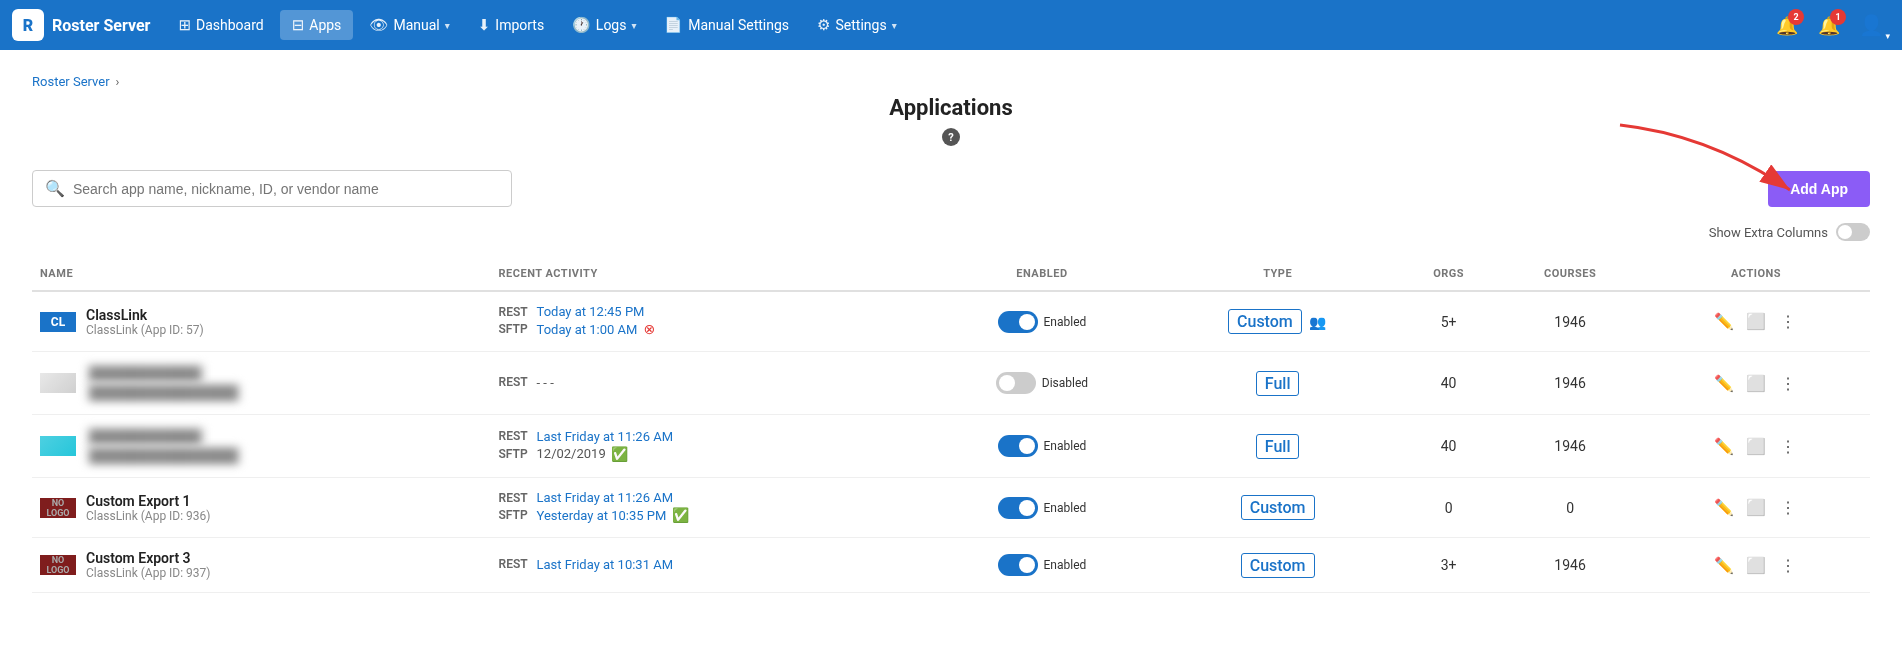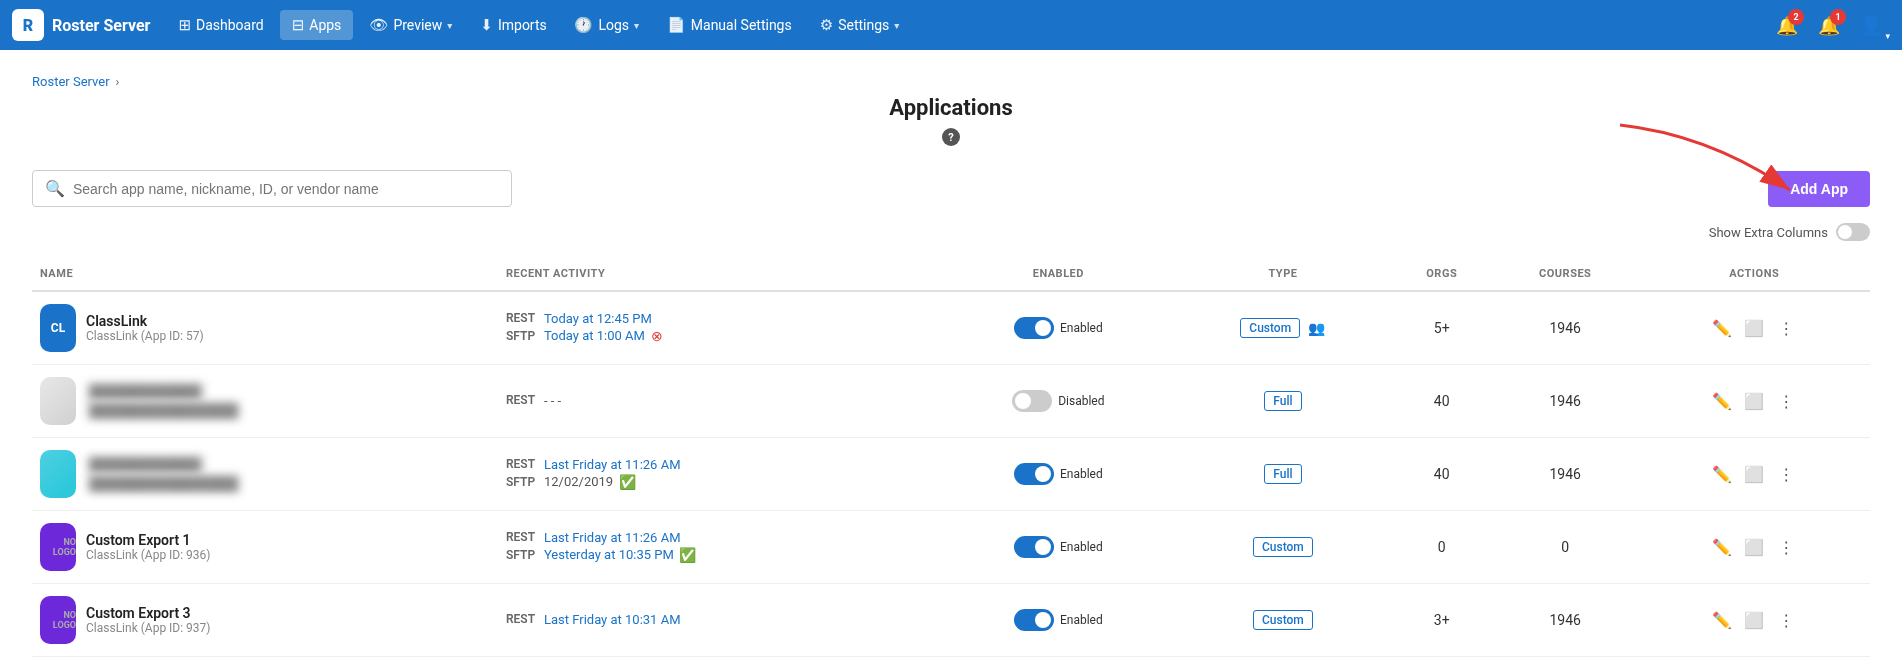--- a/index.html
+++ b/index.html
@@ -99,27 +99,27 @@
       font-size: 11px; font-weight: 700; color: #777;
       letter-spacing: 0.5px; text-transform: uppercase;
       border-bottom: 2px solid #e0e0e0;
     }
     thead th.center { text-align: center; }
     tbody tr { border-bottom: 1px solid #efefef; }
     tbody td { padding: 12px 8px; vertical-align: middle; }
 
     .app-name-cell { display: flex; align-items: center; gap: 10px; }
     .app-icon {
-      width: 36px; height: 48px; border-radius: 10px;
+      width: 36px; height: 20px; border-radius: 0;
       display: flex; align-items: center; justify-content: center;
       font-size: 18px; background: #e8f0fe; flex-shrink: 0;
     }
     .app-icon.classlink { background: #1a73c8; color: #fff; }
     .app-icon.nologo {
-      background: #6d28d9; color: #aaa; font-size: 9px; text-align: right;
+      background: #7f1d1d; color: #aaa; font-size: 9px; text-align: center;
       font-weight: 700; letter-spacing: 0px;
     }
     .app-icon.blurred {
       background: linear-gradient(135deg, #e8e8e8, #d0d0d0);
     }
     .app-name-text .name { font-weight: 600; color: #222; font-size: 14px; }
     .app-name-text .sub { color: #888; font-size: 12px; }
 
     .recent-activity { font-size: 13px; }
     .activity-row { display: flex; align-items: center; gap: 6px; margin-bottom: 2px; }
@@ -144,21 +144,21 @@
       position: relative; cursor: pointer; flex-shrink: 0;
     }
     .toggle-off::after {
       content: ''; position: absolute; top: 3px; left: 3px;
       width: 16px; height: 16px; background: #fff; border-radius: 50%;
     }
     .enabled-label { font-size: 12px; color: #333; }
 
     .type-badge {
       border: 1px solid #1a73c8; color: #1a73c8;
-      padding: 2px 8px; border-radius: 3px; font-size: 12px;
+      padding: 2px 8px; border-radius: 3px; font-size: 16px;
       font-weight: 500; display: inline-block;
     }
 
     .type-cell { display: flex; align-items: center; gap: 4px; }
     .type-extra-icon { color: #888; font-size: 14px; }
 
     .orgs-cell { text-align: center; font-size: 14px; color: #333; }
     .courses-cell { text-align: center; font-size: 14px; color: #333; }
 
     .actions-cell { display: flex; align-items: center; gap: 4px; justify-content: center; }
@@ -192,21 +192,21 @@
   <a class="nav-item">
     <span class="nav-icon">⊞</span>
     <span>Dashboard</span>
   </a>
   <a class="nav-item active">
     <span class="nav-icon">⊟</span>
     <span>Apps</span>
   </a>
   <a class="nav-item">
     <span class="nav-icon">👁</span>
-    <span>Preview</span>
+    <span>Manual</span>
     <span class="chevron">▾</span>
   </a>
   <a class="nav-item">
     <span class="nav-icon">⬇</span>
     <span>Imports</span>
   </a>
   <a class="nav-item">
     <span class="nav-icon">🕐</span>
     <span>Logs</span>
     <span class="chevron">▾</span>

